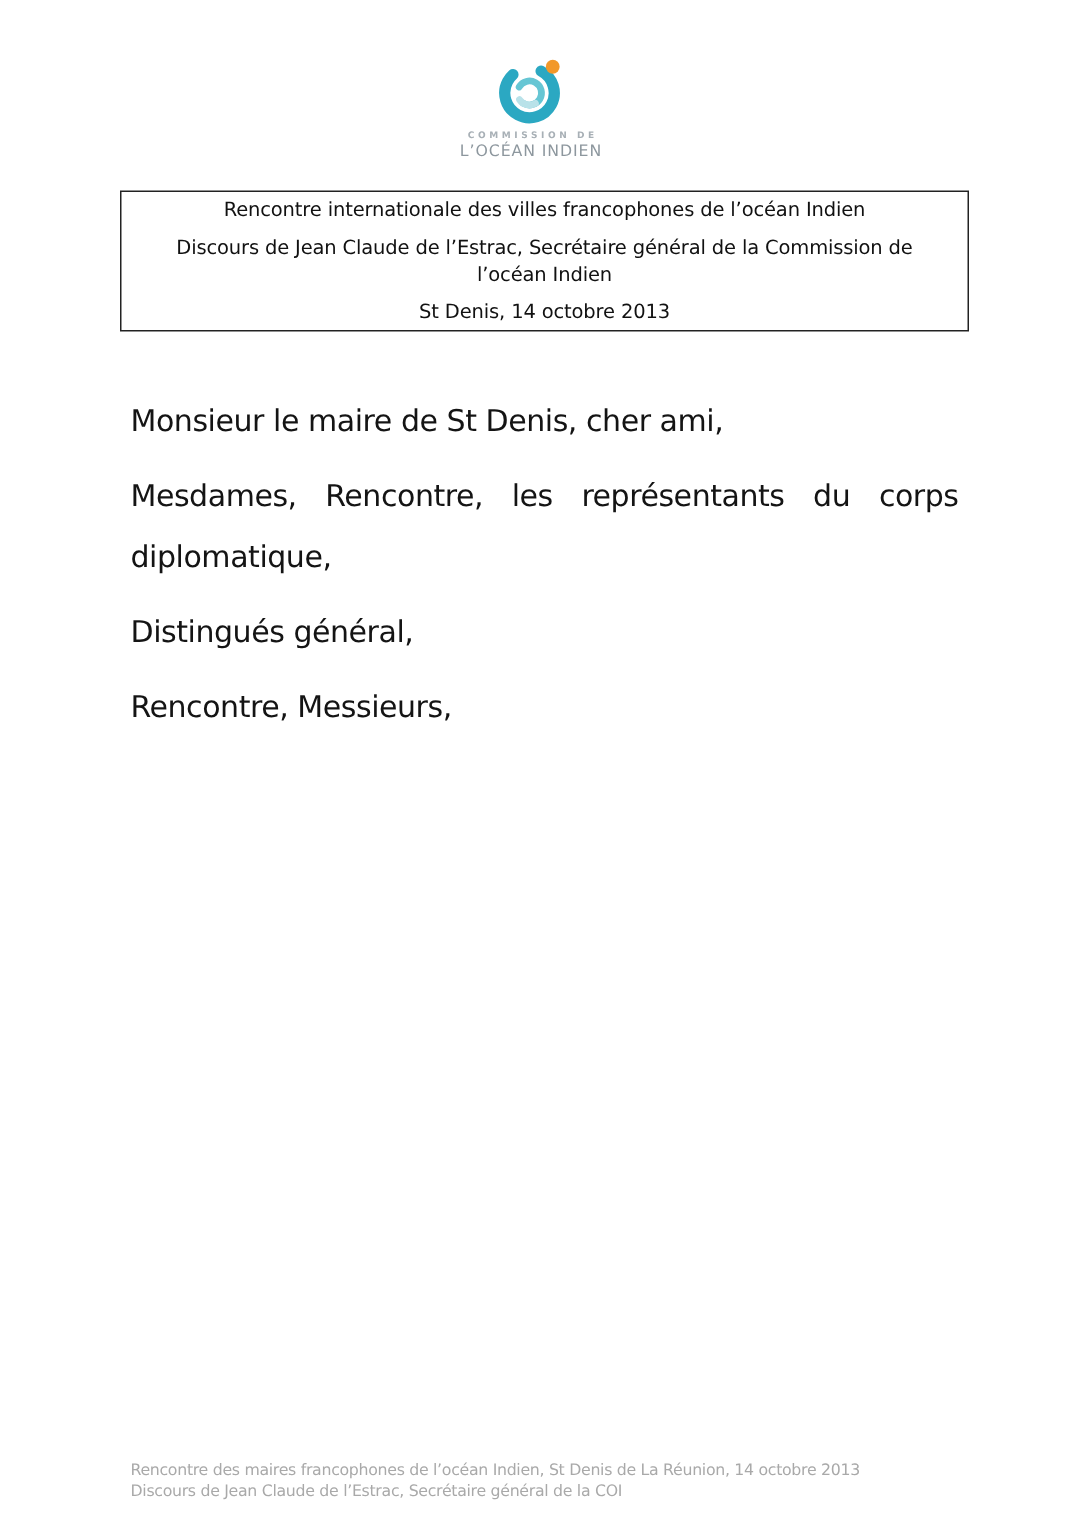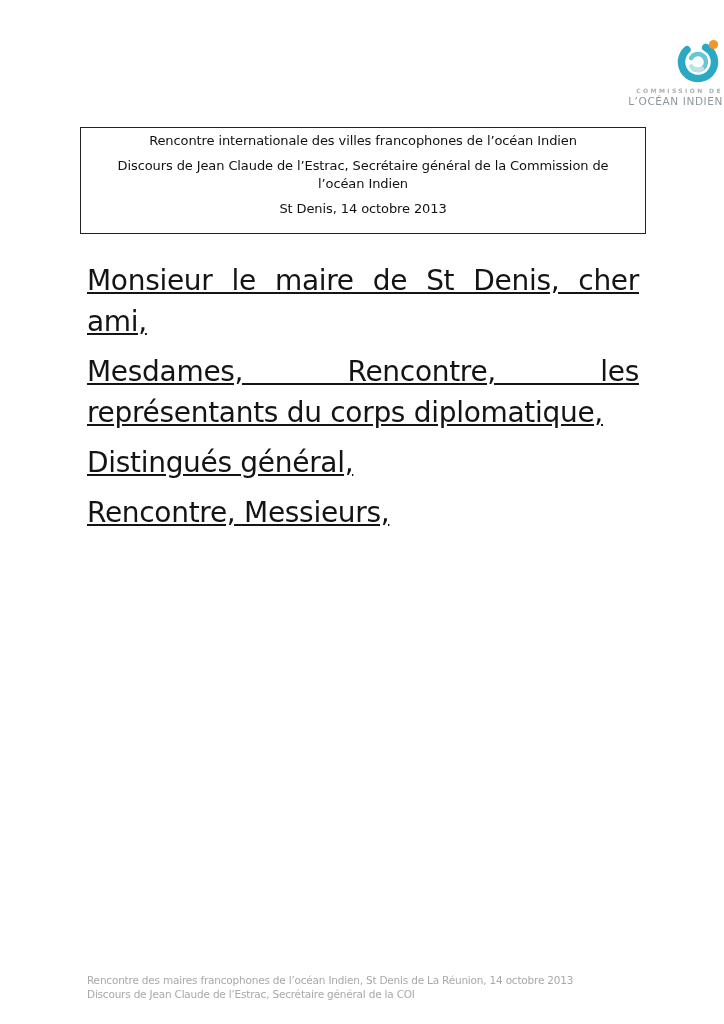--- a/index.html
+++ b/index.html
@@ -6,59 +6,58 @@
   .page{
     position:relative;
     width:724px;height:1024px;
     background:#ffffff;
     font-family:"DejaVu Sans","Liberation Sans",sans-serif;
     overflow:hidden;
   }
   
   .logo{
     position:absolute;top:36px;left:0;width:708px;
-    display:flex;flex-direction:column;align-items:flex-end;margin-left:15px;
+    display:flex;flex-direction:column;align-items:center;
   }
   .logo-mark{display:block;}
   .logo-line1{
     margin-top:3px;
     font-size:6px;letter-spacing:2.4px;
     color:#a8b0b6;font-weight:bold;
     text-indent:2.4px; 
   }
   .logo-line2{
     margin-top:1px;
     font-size:10.5px;letter-spacing:0.6px;
     color:#8d979e;
   }
   
   .header-box{
     position:absolute;left:80px;top:127px;width:536px;
     border:1.5px solid #222222;
-    padding:4px 14px 15px 14px;
+    padding:4px 14px 2px 14px;
     text-align:center;
     color:#111111;
   }
   .header-box p{
     margin:0 0 7px 0;
     font-size:13px;line-height:18px;
     letter-spacing:-0.1px;
   }
   .header-box p:last-child{margin-bottom:0;}
   
   .speech-body{
     position:absolute;left:87px;top:260px;width:552px;
     color:#141414;
   }
   .speech-body p{
     margin:0 0 9px 0;
-    font-size:28px;line-height:41px;
+    font-size:20px;line-height:41px;
     letter-spacing:-0.3px;
     text-align:justify;
-    text-decoration:underline;
   }
   
   .page-footer{
     position:absolute;left:87px;top:973px;width:600px;
     font-size:10.5px;line-height:14px;
     letter-spacing:-0.2px;
     color:#a9a9a9;
   }
 </style>
 </head>

